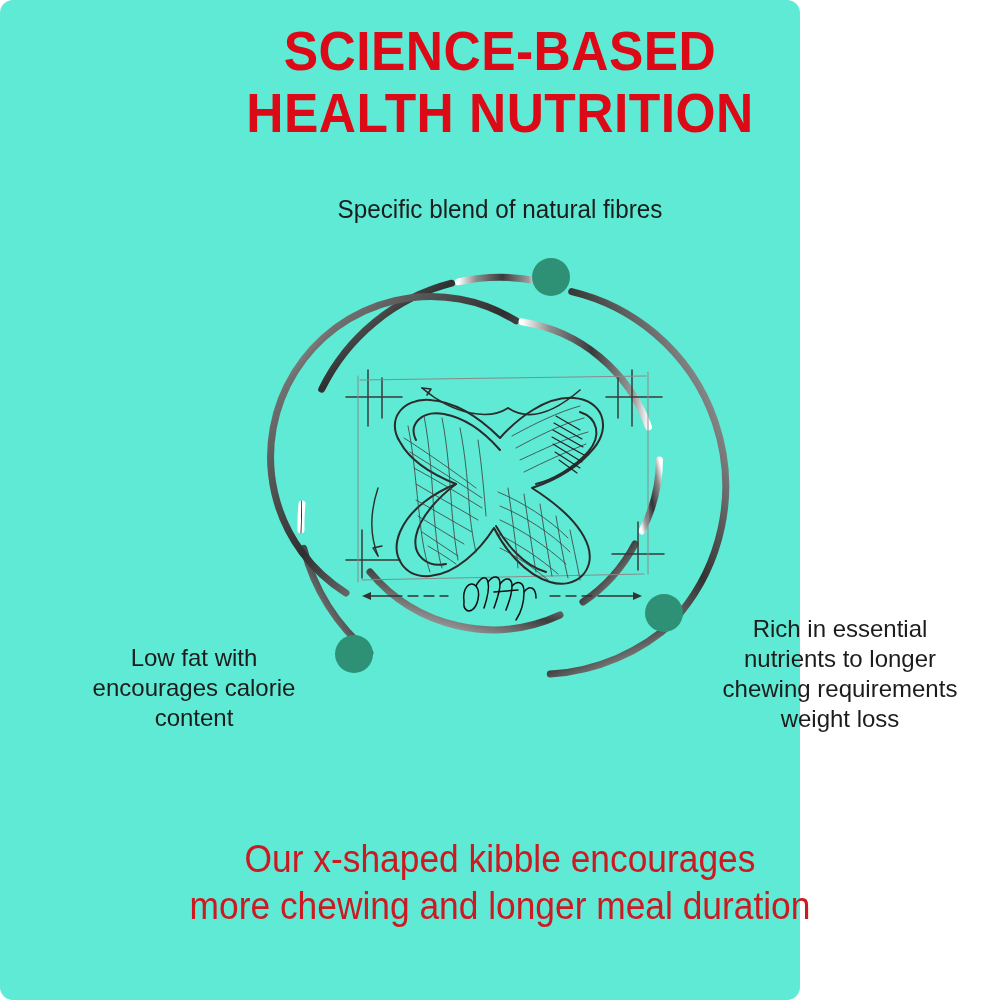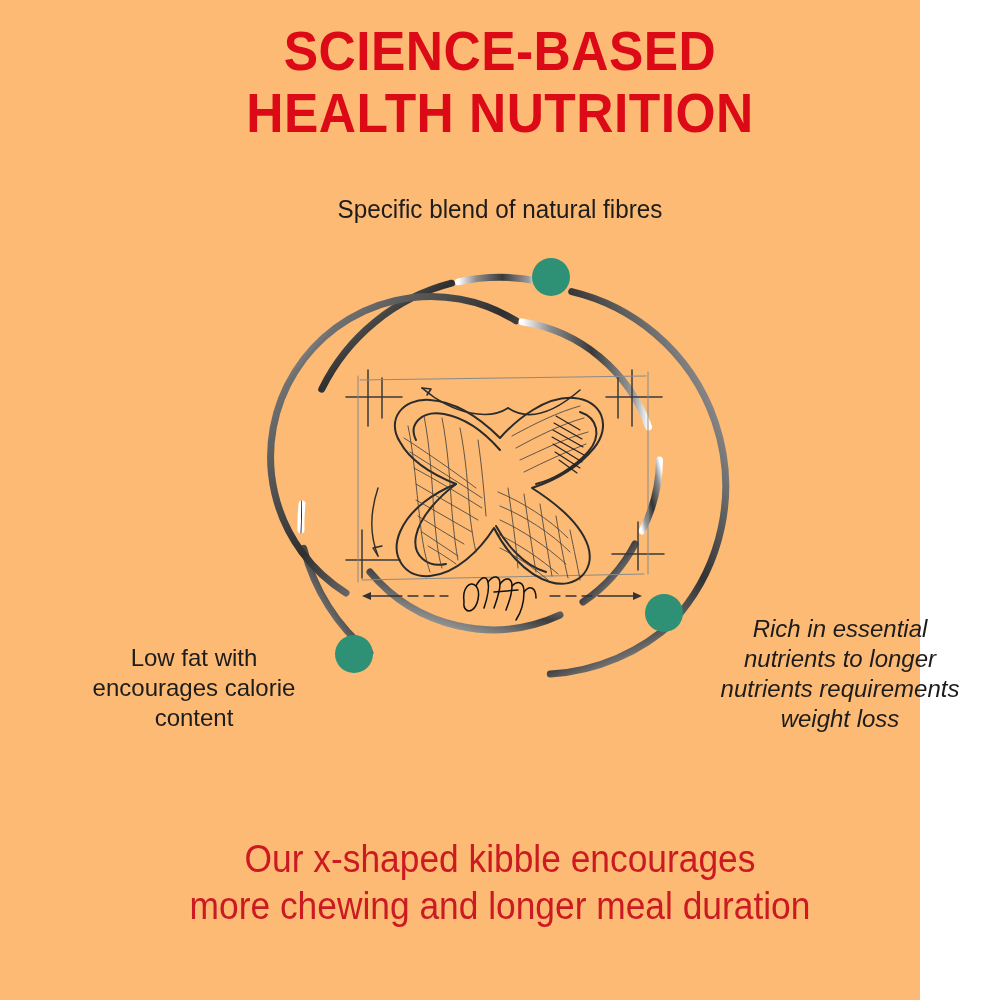--- a/index.html
+++ b/index.html
@@ -10,23 +10,24 @@
   body {
     width: 1000px;
     height: 1000px;
     overflow: hidden;
     font-family: "Liberation Sans", "DejaVu Sans", sans-serif;
     color: #1a1a1a;
     position: relative;
   }
   #page {
     position: relative;
-    width: 920px;
+    width: 800px;
     height: 1000px;
-    background: #fdba74;
+    background: #5eead4;
+    border-radius: 13px;
   }
 
   
   .headline {
     position: absolute;
     top: 20px;
     left: 0;
     width: 1000px;
     text-align: center;
     font-weight: bold;
@@ -76,21 +77,20 @@
   }
   .caption-right {
     position: absolute;
     left: 690px;
     top: 614px;
     width: 300px;
     text-align: center;
     font-size: 24px;
     line-height: 30px;
     color: #1c1c1c;
-    font-style: italic;
   }
   .cap-line { display: block; white-space: pre; }
 
   
   .strapline {
     position: absolute;
     top: 836px;
     left: 0;
     width: 1000px;
     text-align: center;
@@ -321,21 +321,21 @@
 
   <div class="caption-left">
     <span class="cap-line">Low fat with</span>
     <span class="cap-line">encourages calorie</span>
     <span class="cap-line">content</span>
   </div>
 
   <div class="caption-right">
     <span class="cap-line">Rich in essential</span>
     <span class="cap-line">nutrients to longer</span>
-    <span class="cap-line">nutrients requirements</span>
+    <span class="cap-line">chewing requirements</span>
     <span class="cap-line">weight loss</span>
   </div>
 
   <div class="strapline">
     <span class="sl-line">Our x-shaped kibble encourages</span>
     <span class="sl-line">more chewing and longer meal duration</span>
   </div>
 
 </div>
 

